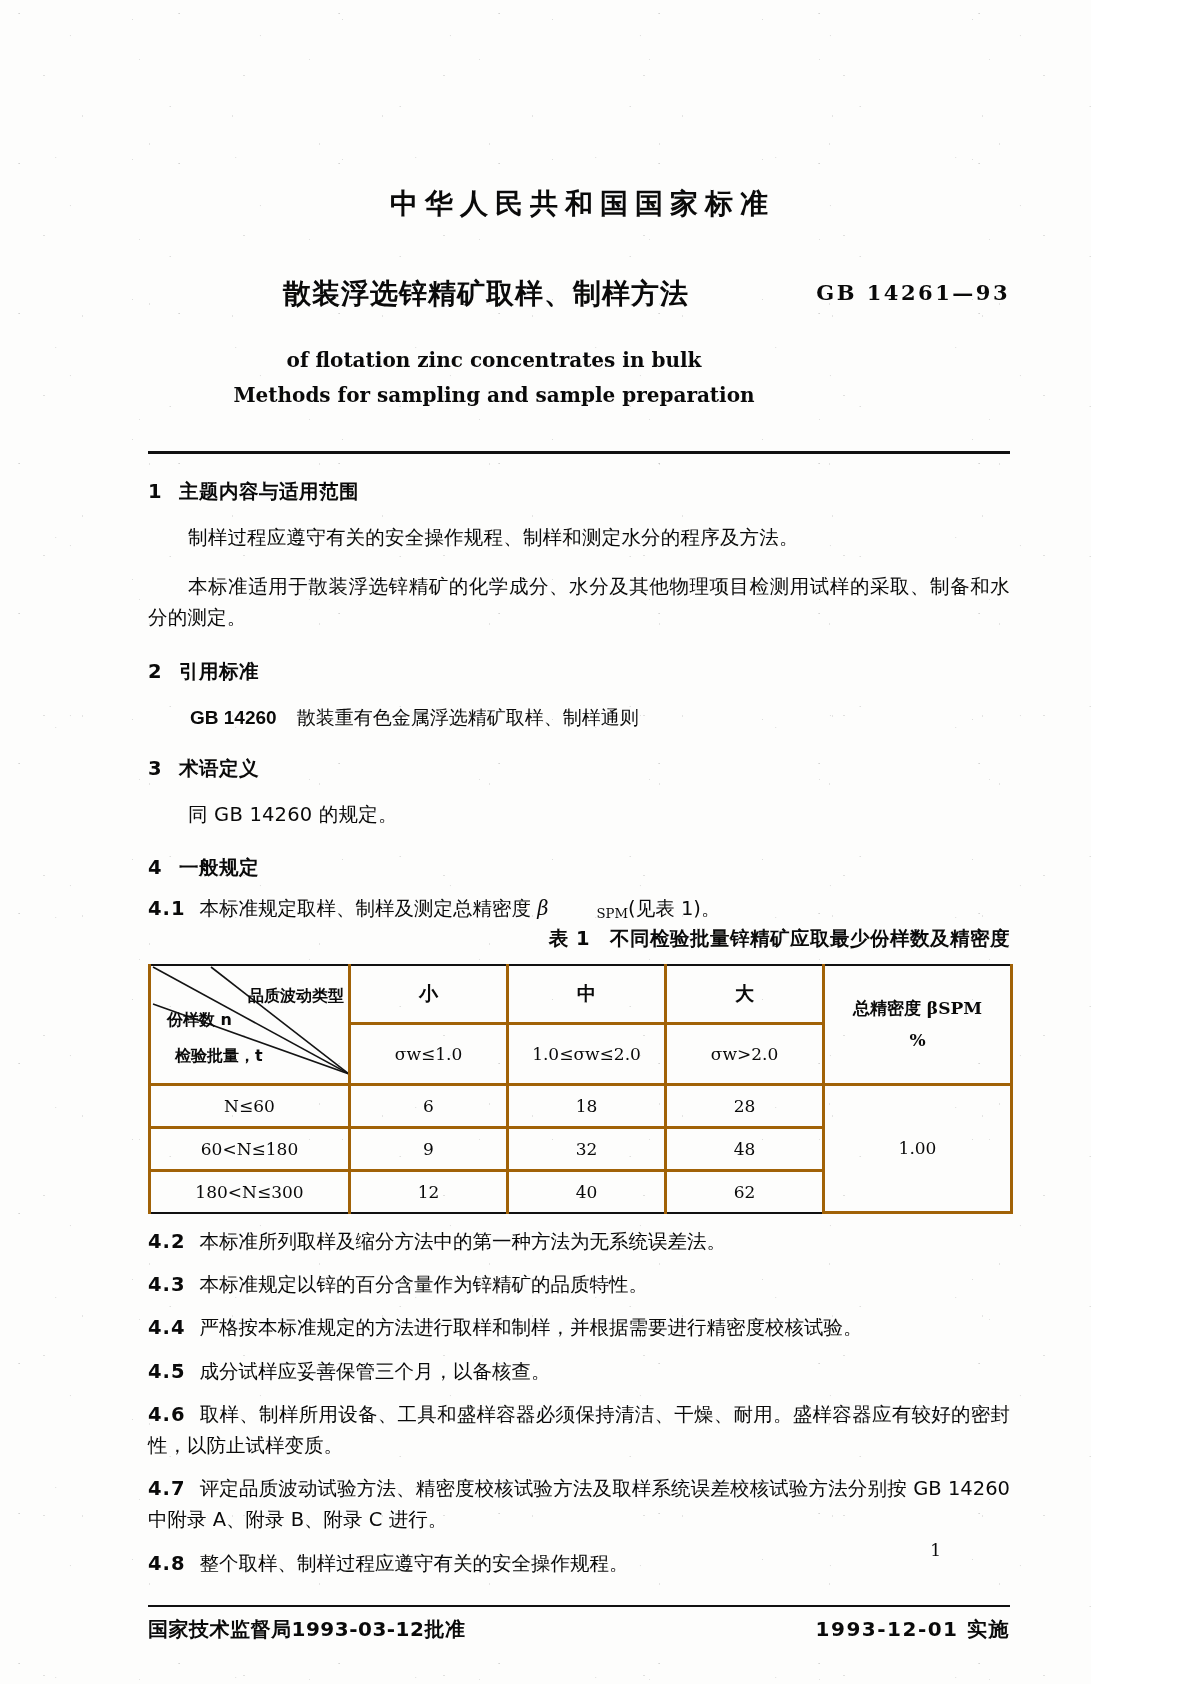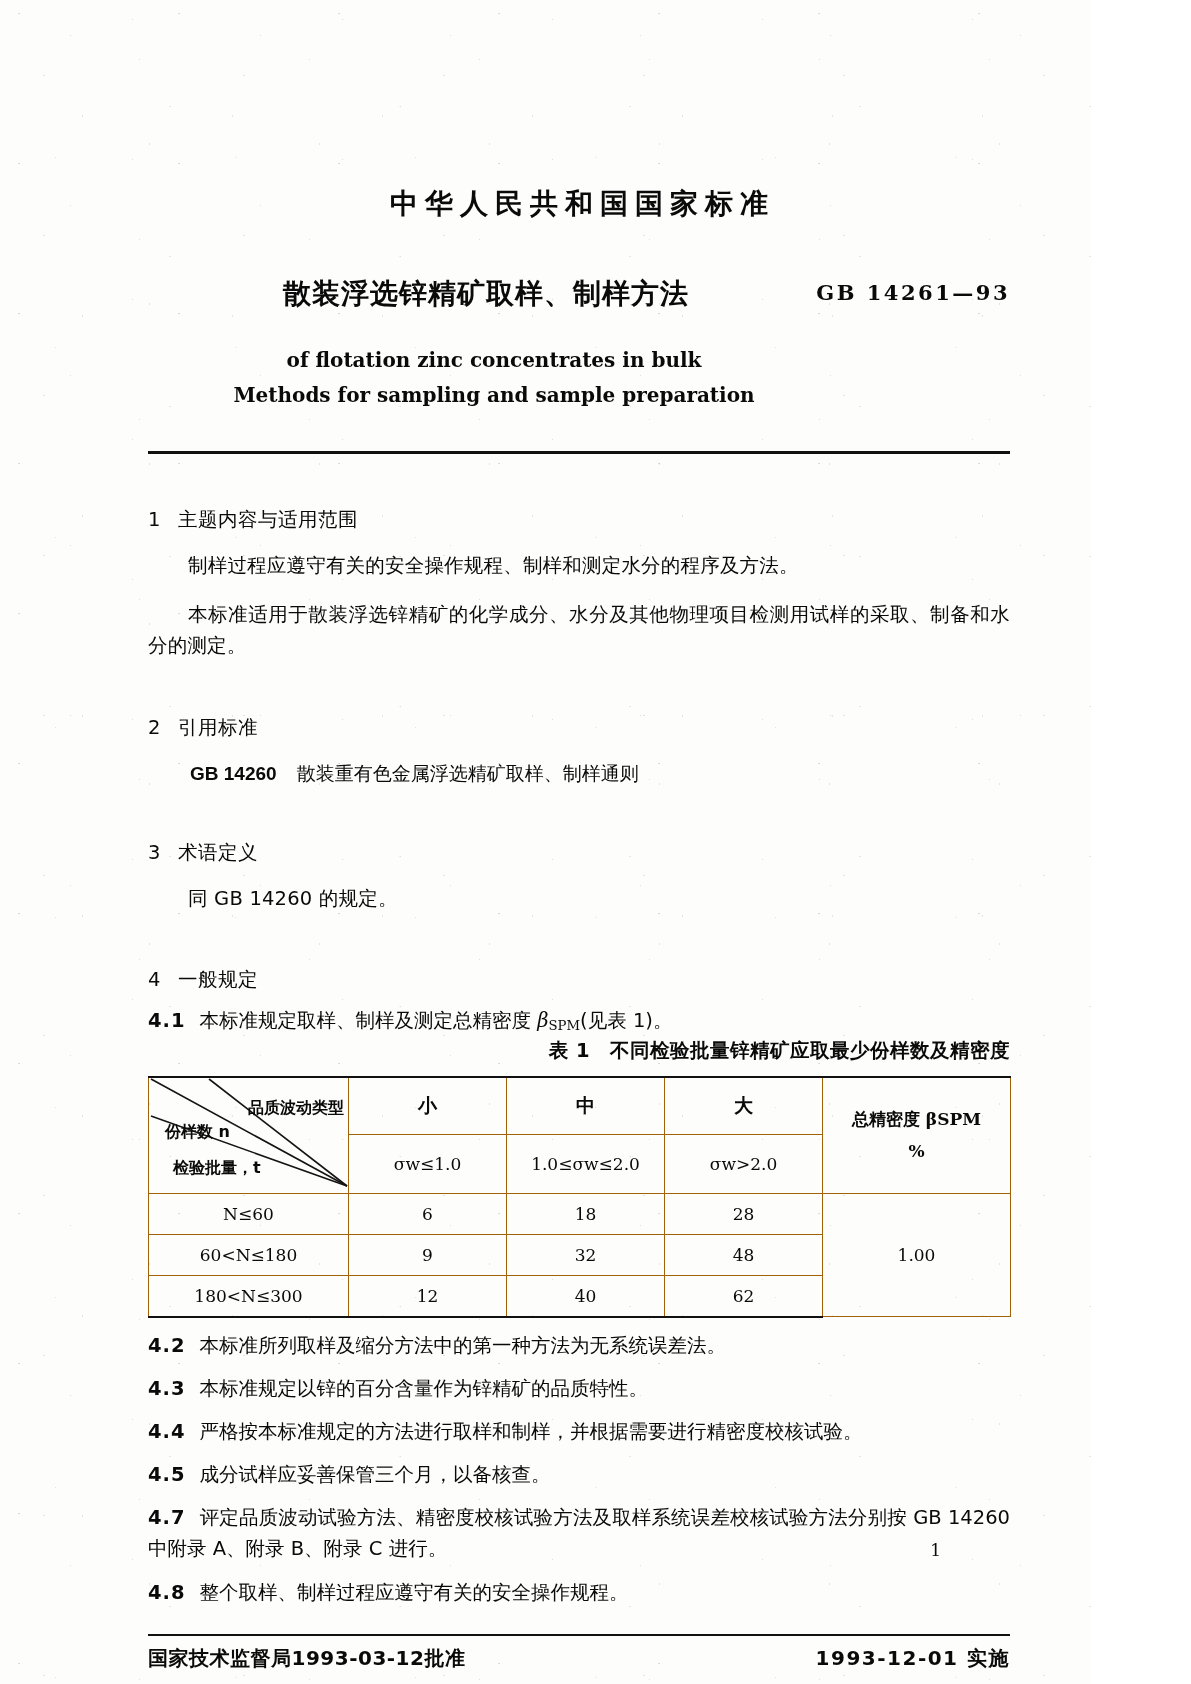--- a/index.html
+++ b/index.html
@@ -89,23 +89,23 @@
     line-height: 1.75;
   }
   .rule {
     margin-top: 38px;
     border-top: 3px solid #111;
     height: 0;
   }
 
   
   .sec-head {
-    font-weight: normal;
+    font-weight: bold;
     font-size: 19.5px;
-    margin-top: 52px;
+    margin-top: 24px;
     letter-spacing: .5px;
   }
   .sec-head .num { margin-right: 17px; }
   .para {
     font-size: 19.5px;
     line-height: 1.62;
     margin-top: 17px;
     text-align: justify;
     letter-spacing: .2px;
   }
@@ -133,40 +133,40 @@
   .clause .cnum {
     font-weight: bold;
     font-family: "DejaVu Sans", sans-serif;
     margin-right: 14px;
     letter-spacing: 1px;
   }
   .beta {
     font-family: "DejaVu Serif", "Liberation Serif", serif;
     font-style: italic;
   }
-  .sub { font-size: .68em; vertical-align: baseline; position: relative; bottom: -.22em; }
+  .sub { font-size: .68em; vertical-align: baseline; position: relative; bottom: -.22em; margin-left: 48px; }
 
   
   .table-caption {
     text-align: right;
     font-weight: bold;
     font-size: 19.5px;
     margin-top: 0;
     letter-spacing: .5px;
     padding-left: 30px;
   }
   table.t1 {
     border-collapse: collapse;
     width: 862px;
     margin-top: 12px;
     table-layout: fixed;
     font-size: 17px;
   }
   table.t1 td {
-    border: 1px solid #a16207;
+    border: 3px solid #a16207;
     text-align: center;
     vertical-align: middle;
     font-family: "DejaVu Serif", "Liberation Serif", serif;
   }
   table.t1 .outer-top { border-top: 2.5px solid #111; }
   table.t1 .outer-bottom { border-bottom: 2.5px solid #111; }
   .corner-cell {
     position: relative;
     height: 110px;
     padding: 0;
@@ -332,20 +332,23 @@
     <div class="clause">
       <span class="cnum">4.3</span><span>本标准规定以锌的百分含量作为锌精矿的品质特性。</span>
     </div>
     <div class="clause">
       <span class="cnum">4.4</span><span>严格按本标准规定的方法进行取样和制样，并根据需要进行精密度校核试验。</span>
     </div>
     <div class="clause">
       <span class="cnum">4.5</span><span>成分试样应妥善保管三个月，以备核查。</span>
     </div>
     <div class="clause">
+      <span class="cnum">4.6</span><span>取样、制样所用设备、工具和盛样容器必须保持清洁、干燥、耐用。盛样容器应有较好的密封性，以防止试样变质。</span>
+    </div>
+    <div class="clause">
       <span class="cnum">4.7</span><span>评定品质波动试验方法、精密度校核试验方法及取样系统误差校核试验方法分别按 GB 14260 中附录 A、附录 B、附录 C 进行。</span>
     </div>
     <div class="clause">
       <span class="cnum">4.8</span><span>整个取样、制样过程应遵守有关的安全操作规程。</span>
     </div>
 
     <div class="footer-rule"></div>
     <div class="footer">
       <div class="left">国家技术监督局1993-03-12批准</div>
       <div class="right">1993-12-01 实施</div>

